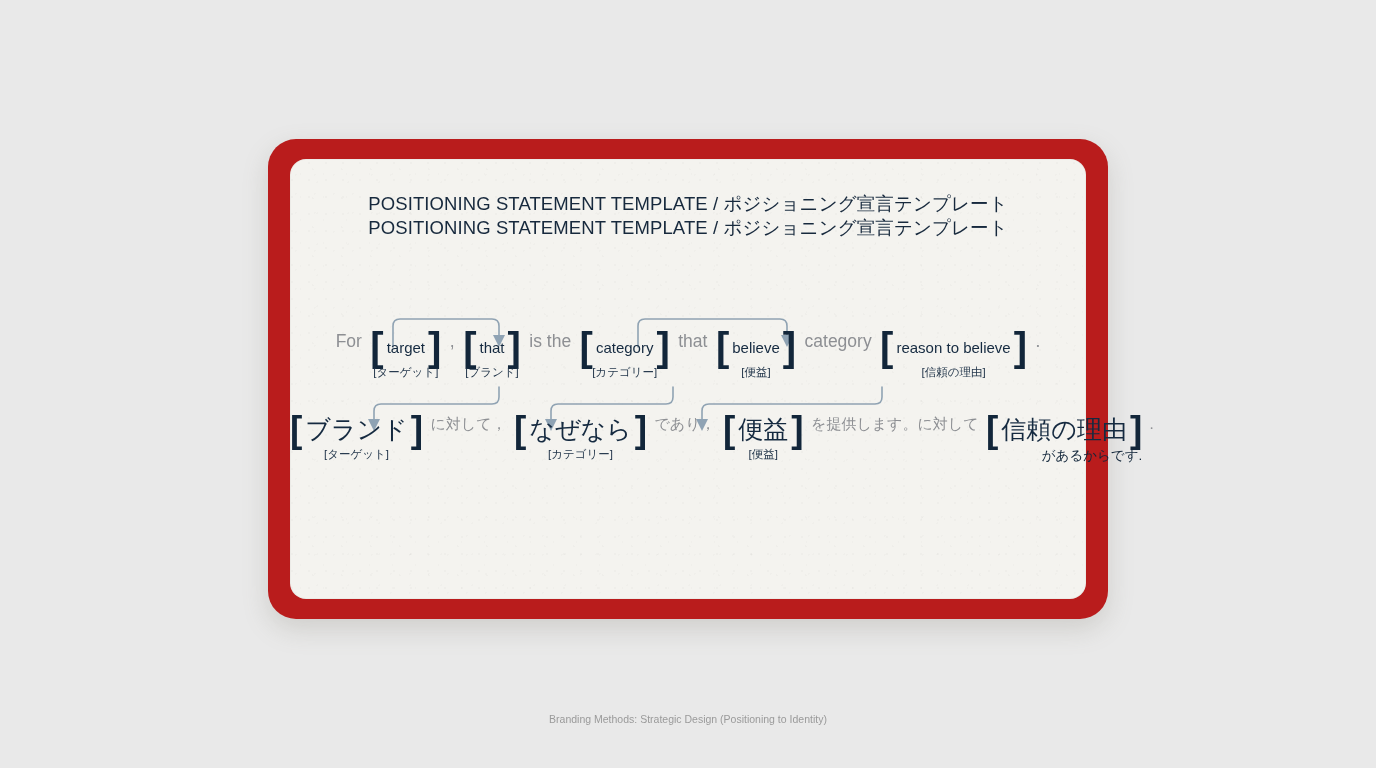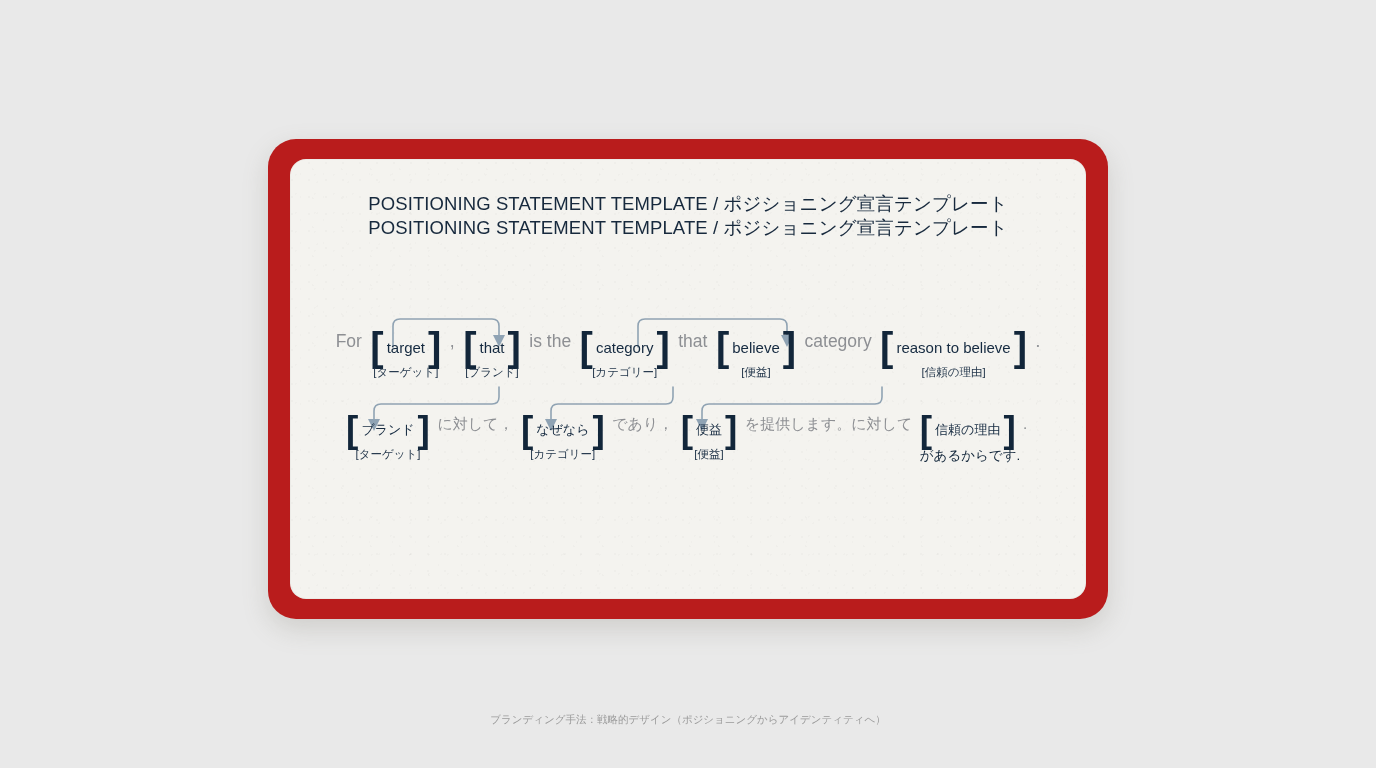--- a/index.html
+++ b/index.html
@@ -67,32 +67,32 @@
     font-size:17.5px;color:#8d8f93;vertical-align:middle;
     display:inline-block;padding:0 4px;
   }
   .row-en .sub{
     position:absolute;left:0;right:0;top:34px;text-align:center;
     font-size:11.5px;color:#1e3247;white-space:nowrap;
   }
 
   
   .row-ja .brk{font-size:37px;}
-  .row-ja .val{font-size:13px;}
+  .row-ja .val{font-size:25px;}
   .row-ja .plain{
     font-size:15px;color:#8d8f93;vertical-align:middle;
     display:inline-block;padding:0 3px;font-family:Liberation Serif, serif;
   }
   .row-ja .sub{
     position:absolute;left:0;right:0;top:32px;text-align:center;
     font-size:11.5px;color:#1e3247;white-space:nowrap;
   }
   .tail{
     font-size:13.5px;color:#12263a;position:absolute;
-    left:0;right:0;top:32px;text-align:left;white-space:nowrap;
+    left:0;right:0;top:32px;text-align:right;white-space:nowrap;
   }
 
   
   .conn{position:absolute;left:0;top:0;width:100%;height:100%;pointer-events:none;overflow:visible;}
 
   
   .footer{
     position:absolute;left:0;right:0;top:712px;text-align:center;
     color:#9a9a9a;line-height:15px;
   }
@@ -212,16 +212,16 @@
           </span>
           <span class="tail">があるからです.</span>
         </span>
         <span class="seg plain">.</span>
       </div>
 
     </div>
   </div>
 
   <div class="footer">
-    <div class="f2">ブランディング手法：戦略的デザイン（ポジショニングからアイデンティティへ）</div>
+    <div class="f1">Branding Methods: Strategic Design (Positioning to Identity)</div>
   </div>
 
 </div>
 
 </body></html>

